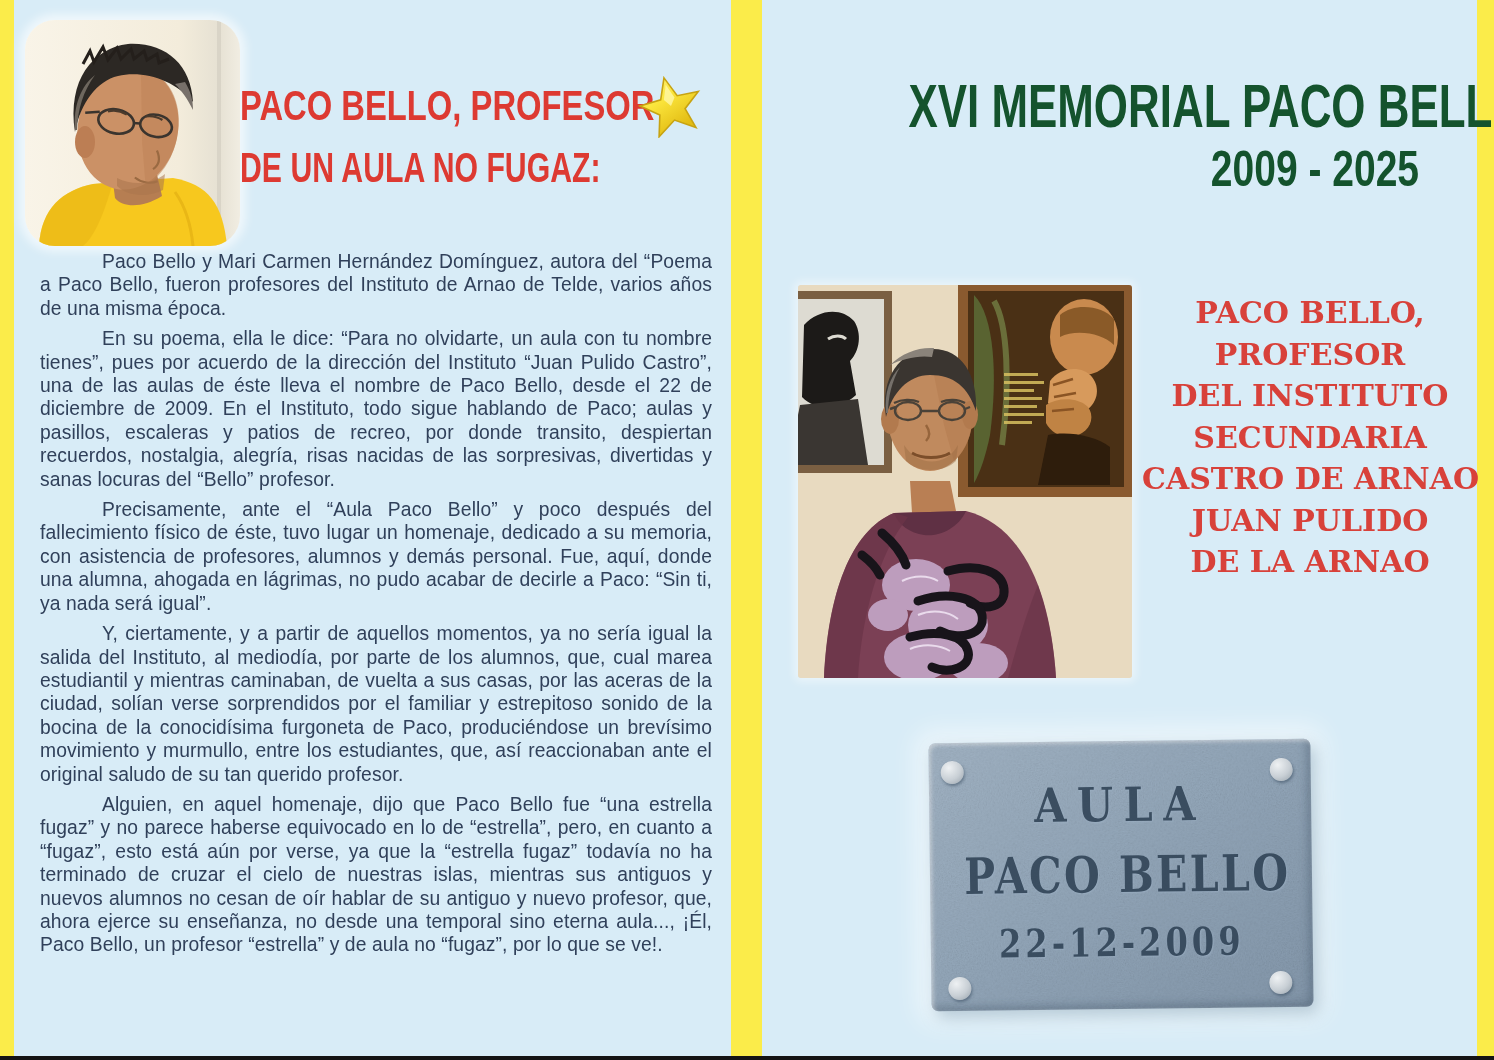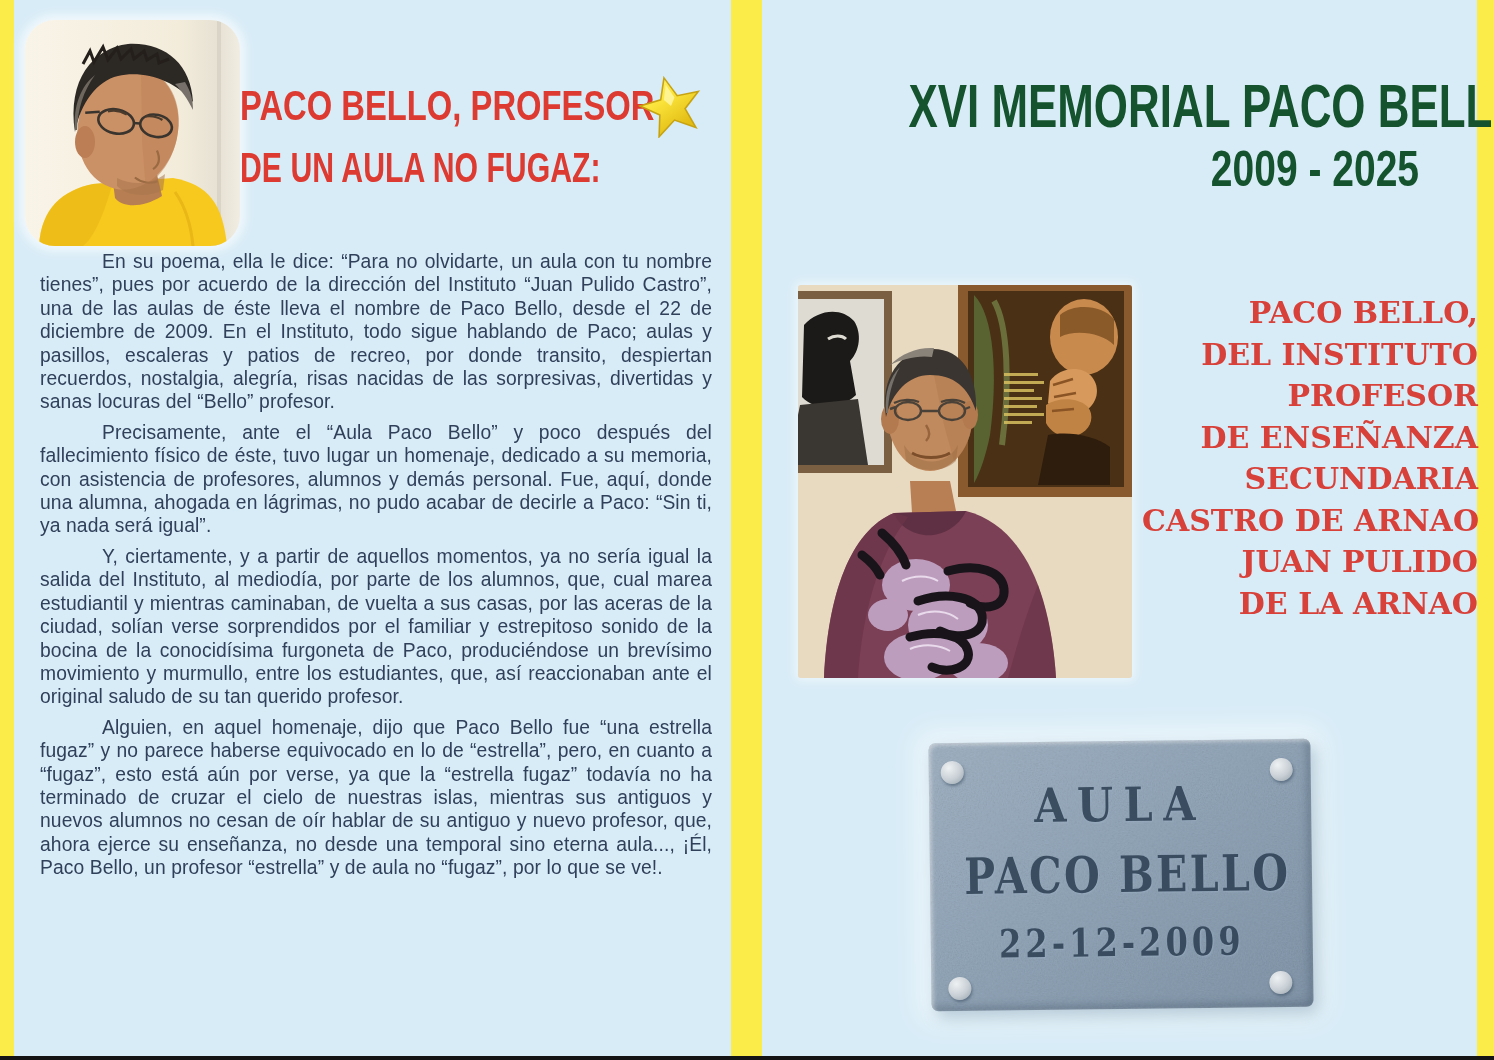--- a/index.html
+++ b/index.html
@@ -37,21 +37,21 @@
   
   #title-r{position:absolute;left:809px;top:74px;width:710px;text-align:right;color:#14532d;font-weight:bold;}
   #title-r1{display:block;font-size:61px;line-height:64px;transform:scaleX(0.72);white-space:nowrap;}
   #title-r2{display:block;font-size:50px;line-height:54px;margin-top:4px;transform:scaleX(0.78) translateX(-28px);white-space:nowrap;}
 
   #photo-mid{
     position:absolute;left:798px;top:285px;width:334px;height:393px;overflow:hidden;
     box-shadow:0 0 8px 4px rgba(255,255,255,0.45);border-radius:3px;
   }
   #memorial-text{
-    position:absolute;left:1142px;top:292px;width:336px;text-align:right;
+    position:absolute;left:1142px;top:292px;width:336px;text-align:center;
     font-family:"DejaVu Serif","Liberation Serif",serif;font-weight:bold;
     color:#d8413a;font-size:30px;line-height:41.5px;white-space:nowrap;
   }
 
   #plaque{
     position:absolute;left:930px;top:741px;width:382px;height:268px;
     border-radius:7px;transform:rotate(-0.7deg);
     background:linear-gradient(145deg,#a3b5c6 0%,#95a9bc 45%,#8599ad 100%);
     box-shadow:inset 2px 2px 4px rgba(255,255,255,0.55),
                inset -4px -4px 8px rgba(55,75,95,0.35),
@@ -146,20 +146,21 @@
           <stop offset="1" stop-color="#e3bd14"></stop>
       </linearGradient>
     </defs>
     <g transform="rotate(-14 33 32)">
       <polygon points="33,3 41.5,23.5 63,24.5 46,38 52,59 33,46.5 14,59 20,38 3,24.5 24.5,23.5" fill="url(#starg)" stroke="#c7a312" stroke-width="1.6"></polygon>
       <polygon points="33,10 38.5,24.5 33,32 27.5,24.5" fill="#fff7a8" opacity="0.8"></polygon>
     </g>
   </svg>
 
   <div id="body-text">
+    <p>Paco Bello y Mari Carmen Hernández Domínguez, autora del “Poema a Paco Bello, fueron profesores del Instituto de Arnao de Telde, varios años de una misma época.</p>
     <p>En su poema, ella le dice: “Para no olvidarte, un aula con tu nombre tienes”, pues por acuerdo de la dirección del Instituto “Juan Pulido Castro”, una de las aulas de éste lleva el nombre de Paco Bello, desde el 22 de diciembre de 2009. En el Instituto, todo sigue hablando de Paco; aulas y pasillos, escaleras y patios de recreo, por donde transito, despiertan recuerdos, nostalgia, alegría, risas nacidas de las sorpresivas, divertidas y sanas locuras del “Bello” profesor.</p>
     <p>Precisamente, ante el “Aula Paco Bello” y poco después del fallecimiento físico de éste, tuvo lugar un homenaje, dedicado a su memoria, con asistencia de profesores, alumnos y demás personal. Fue, aquí, donde una alumna, ahogada en lágrimas, no pudo acabar de decirle a Paco: “Sin ti, ya nada será igual”.</p>
     <p>Y, ciertamente, y a partir de aquellos momentos, ya no sería igual la salida del Instituto, al mediodía, por parte de los alumnos, que, cual marea estudiantil y mientras caminaban, de vuelta a sus casas, por las aceras de la ciudad, solían verse sorprendidos por el familiar y estrepitoso sonido de la bocina de la conocidísima furgoneta de Paco, produciéndose un brevísimo movimiento y murmullo, entre los estudiantes, que, así reaccionaban ante el original saludo de su tan querido profesor.</p>
     <p>Alguien, en aquel homenaje, dijo que Paco Bello fue “una estrella fugaz” y no parece haberse equivocado en lo de “estrella”, pero, en cuanto a “fugaz”, esto está aún por verse, ya que la “estrella fugaz” todavía no ha terminado de cruzar el cielo de nuestras islas, mientras sus antiguos y nuevos alumnos no cesan de oír hablar de su antiguo y nuevo profesor, que, ahora ejerce su enseñanza, no desde una temporal sino eterna aula..., ¡Él, Paco Bello, un profesor “estrella” y de aula no “fugaz”, por lo que se ve!.</p>
   </div>
 
   <div id="title-r">
     <span id="title-r1">XVI MEMORIAL PACO BELLO:</span>
     <span id="title-r2">2009 - 2025</span>
   </div>
@@ -239,23 +240,22 @@
       <g stroke="#efe2f2" stroke-width="2" fill="none" opacity="0.9">
         <path d="M 104 296 C 116 290 130 290 140 296"></path>
         <path d="M 120 330 C 134 324 150 326 160 334"></path>
         <path d="M 112 364 C 126 358 142 360 152 366"></path>
       </g>
     </svg>
   </div>
 
   <div id="memorial-text">
     <div>PACO BELLO,</div>
+    <div>PROFESOR</div>
     <div>DEL INSTITUTO</div>
-    <div>PROFESOR</div>
-    <div>DE ENSEÑANZA</div>
     <div>SECUNDARIA</div>
     <div>CASTRO DE ARNAO</div>
     <div>JUAN PULIDO</div>
     <div>DE LA ARNAO</div>
   </div>
 
   <div id="plaque">
     <svg class="granite" width="382" height="268">
       <filter id="graniteNoise">
         <feTurbulence type="fractalNoise" baseFrequency="0.75" numOctaves="3" stitchTiles="stitch"></feTurbulence>

